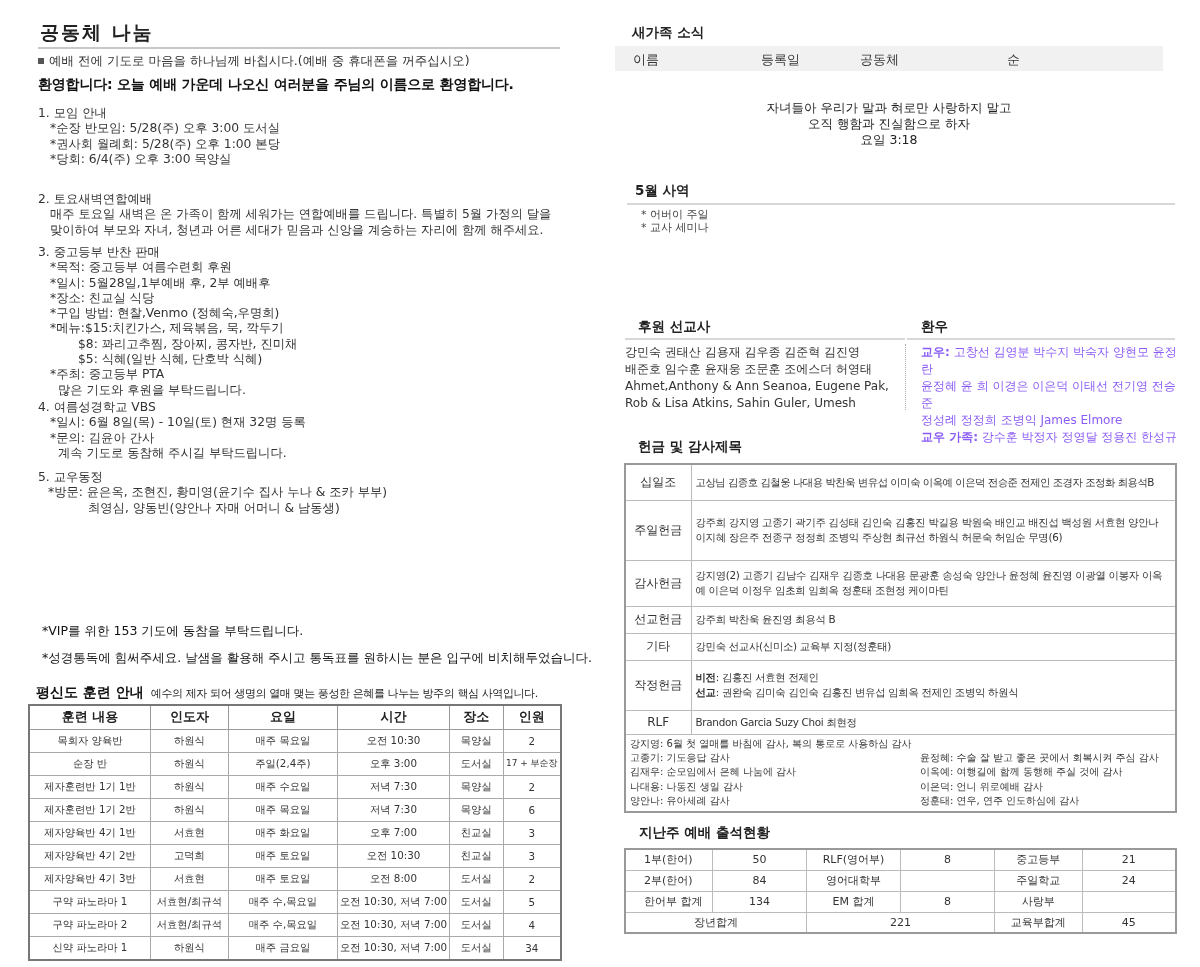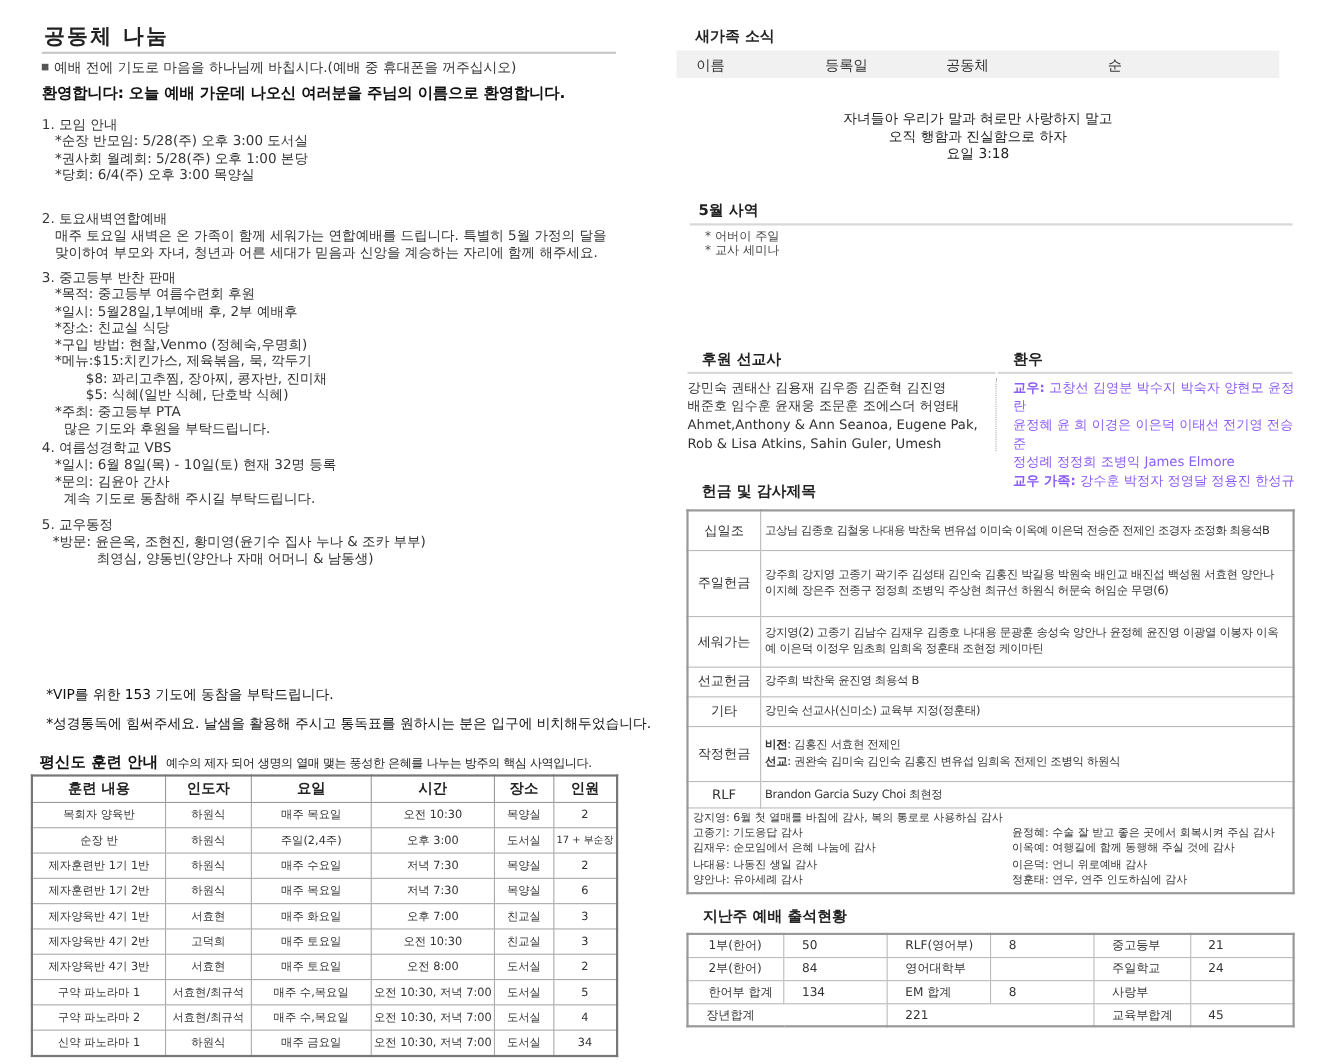--- a/index.html
+++ b/index.html
@@ -47,21 +47,21 @@
   .bold-lbl { font-weight: bold; }
 
   table.off { position: absolute; left: 9px; top: 463px; width: 553px; border-collapse: collapse; border: 2px solid #999; }
   table.off td { border: 1px solid #bbb; font-size: 10.4px; color: #333; vertical-align: middle; }
   table.off td.lbl { width: 66px; text-align: center; font-size: 12px; color: #333; }
   table.off td.val { padding: 2px 4px; line-height: 15px; letter-spacing: -0.3px; }
   table.off td.thanks { padding: 2px 4px; }
   .thx-grid { display: grid; grid-template-columns: 290px 1fr; font-size: 10px; line-height: 14.4px; color: #333; }
 
   table.att { position: absolute; left: 9px; top: 848px; width: 553px; border-collapse: collapse; border: 2px solid #999; }
-  table.att td { border: 1px solid #bbb; font-size: 11px; color: #333; height: 21px; text-align: left; padding-left: 16px; }
+  table.att td { border: 1px solid #bbb; font-size: 11px; color: #333; height: 21px; text-align: center; }
   table.att td.l { text-align: left; padding-left: 18px; }
 </style>
 </head>
 <body>
 
 <div class="page left">
   <div class="main-title">공동체 나눔</div>
   <div class="main-title-rule"></div>
   <div class="notice"><span class="sq"></span><span>예배 전에 기도로 마음을 하나님께 바칩시다.(예배 중 휴대폰을 꺼주십시오)</span></div>
   <div class="welcome">환영합니다: 오늘 예배 가운데 나오신 여러분을 주님의 이름으로 환영합니다.</div>
@@ -214,21 +214,21 @@
           <td>34</td>
         </tr>
       </tbody>
   </table>
 </div>
 
 <div class="page right">
   <div class="rh" style="left:17px; top:24px;">새가족 소식</div>
   <div class="nf-bar">
     <span style="left:18px;">이름</span>
-    <span style="left:135px;font-family:Liberation Mono, monospace;">등록일</span>
+    <span style="left:146px;font-family:Liberation Mono, monospace;">등록일</span>
     <span style="left:245px;">공동체</span>
     <span style="left:392px;">순</span>
   </div>
   <div class="verse">
     <div>자녀들아 우리가 말과 혀로만 사랑하지 말고</div>
     <div>오직 행함과 진실함으로 하자</div>
     <div>요일 3:18</div>
   </div>
 
   <div class="rh" style="left:20px; top:182px;">5월 사역</div>
@@ -263,21 +263,21 @@
     <tbody>
         <tr style="height:36px;">
       <td class="lbl">십일조</td>
       <td class="val" style="white-space:nowrap; letter-spacing:-0.5px;">고상님 김종호 김철웅 나대용 박찬욱 변유섭 이미숙 이옥예 이은덕 전승준 전제인 조경자 조정화 최용석B</td>
     </tr>
     <tr style="height:60px;">
       <td class="lbl">주일헌금</td>
       <td class="val">강주희 강지영 고종기 곽기주 김성태 김인숙 김홍진 박길용 박원숙 배인교 배진섭 백성원 서효현 양안나 이지혜 장은주 전종구 정정희 조병익 주상현 최규선 하원식 허문숙 허임순 무명(6)</td>
     </tr>
     <tr style="height:46px;">
-      <td class="lbl">세워가는</td>
+      <td class="lbl">감사헌금</td>
       <td class="val">강지영(2) 고종기 김남수 김재우 김종호 나대용 문광훈 송성숙 양안나 윤정혜 윤진영 이광열 이봉자 이옥예 이은덕 이정우 임초희 임희옥 정훈태 조현정 케이마틴</td>
     </tr>
     <tr style="height:27px;">
       <td class="lbl">선교헌금</td>
       <td class="val">강주희 박찬욱 윤진영 최용석 B</td>
     </tr>
     <tr style="height:27px;">
       <td class="lbl">기타</td>
       <td class="val">강민숙 선교사(신미소) 교육부 지정(정훈태)</td>
     </tr>

